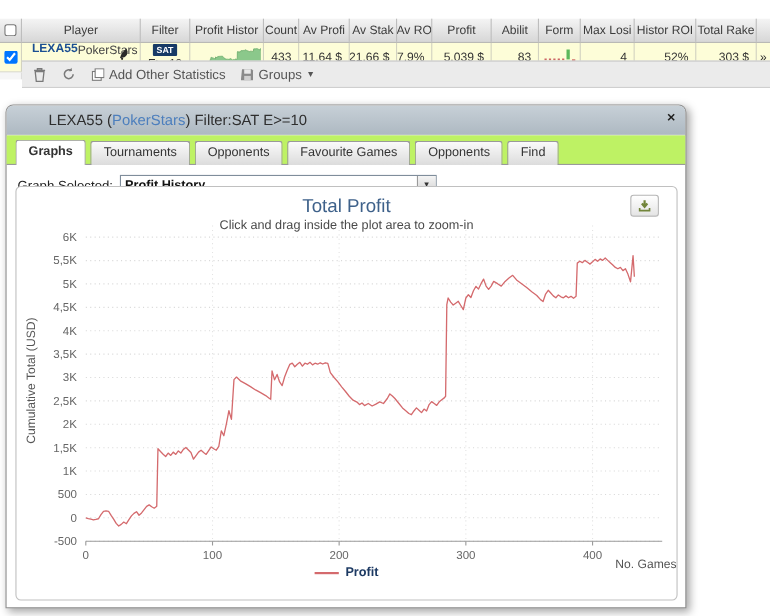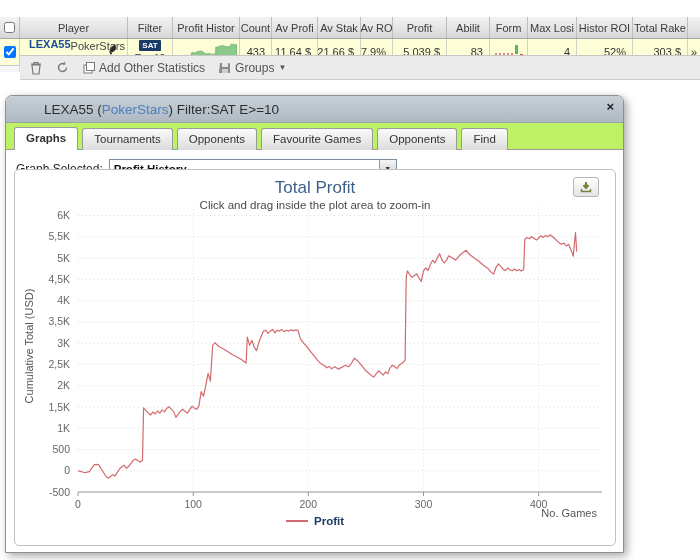--- a/index.html
+++ b/index.html
@@ -73,21 +73,21 @@
                  font-size:17px; color:#3e618a; }
   .chart-subtitle { position:absolute; left:0; right:0; top:29px; text-align:center;
                     font-size:11.5px; color:#4a4a4a; }
   .dl-btn { position:absolute; right:16px; top:7px; width:26px; height:20px;
             border:1px solid #b5b5b5; border-radius:3px; background:linear-gradient(#fff,#e4e4e4);
             display:flex; align-items:center; justify-content:center; cursor:pointer; }
   .chart-svg { position:absolute; left:0; top:0; }
   .plot-drag { position:absolute; left:63px; top:35px; width:524px; height:287px; cursor:crosshair; }
   .ylabel { position:absolute; left:-56px; top:170px; width:140px; text-align:center;
             transform:rotate(-90deg); font-size:11px; color:#555; }
-  .xlabel { position:absolute; right:18px; bottom:26px; font-size:11px; color:#555; }
+  .xlabel { position:absolute; right:0; bottom:26px; font-size:11px; color:#555; }
   .legend { position:absolute; left:0; right:0; bottom:18px; display:flex;
             justify-content:center; align-items:center; gap:14px; }
   .leg-item { display:flex; align-items:center; gap:6px; cursor:pointer; }
   .leg-dash { width:22px; height:0; border-top:2px solid; }
   .leg-label { font-size:11.5px; }
   .leg-hidden .leg-dash { border-color:#cfcfcf; }
   .leg-hidden .leg-label { color:#c9c9c9; }
   .leg-on .leg-dash { border-color:#d46a6d; }
   .leg-on .leg-label { color:#1d3a63; font-weight:bold; }
 </style>

